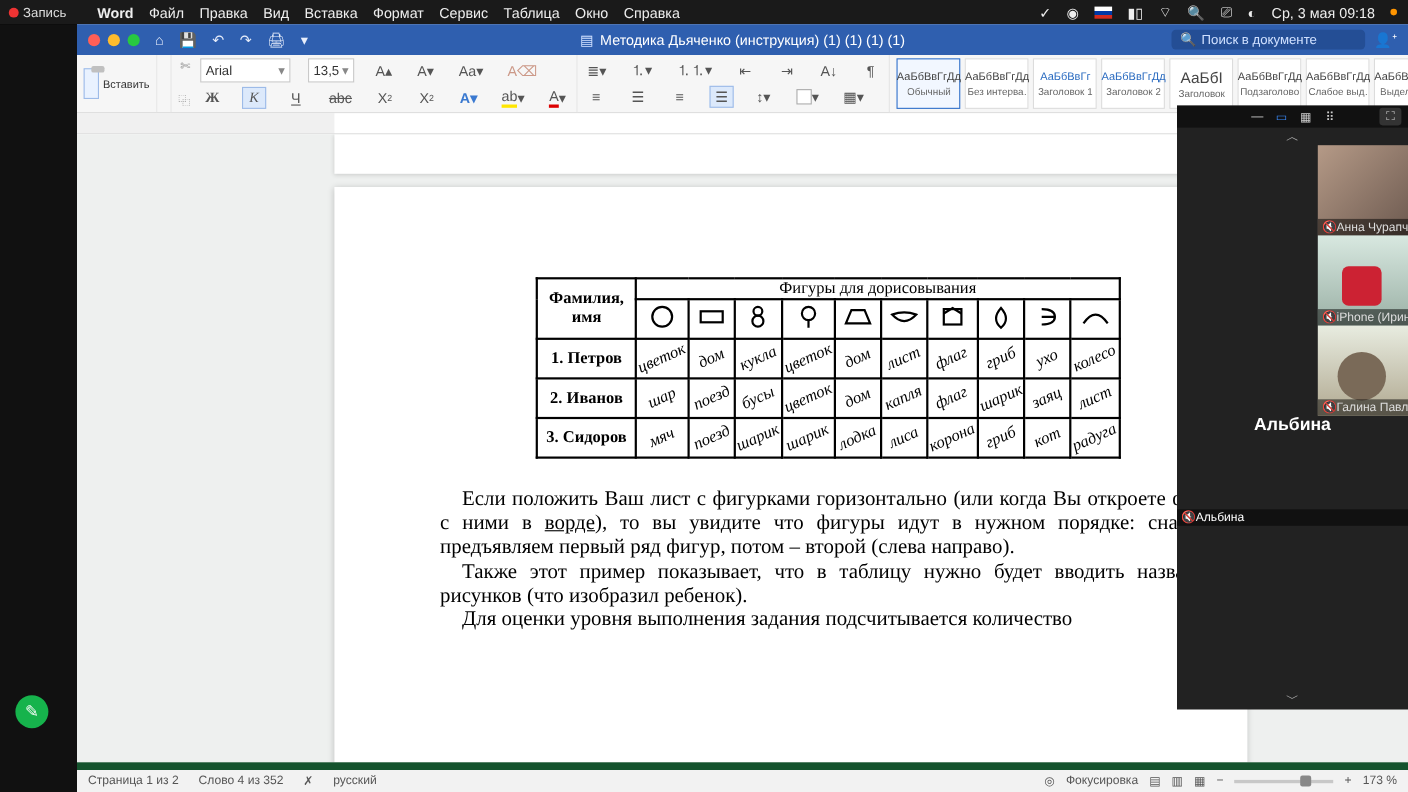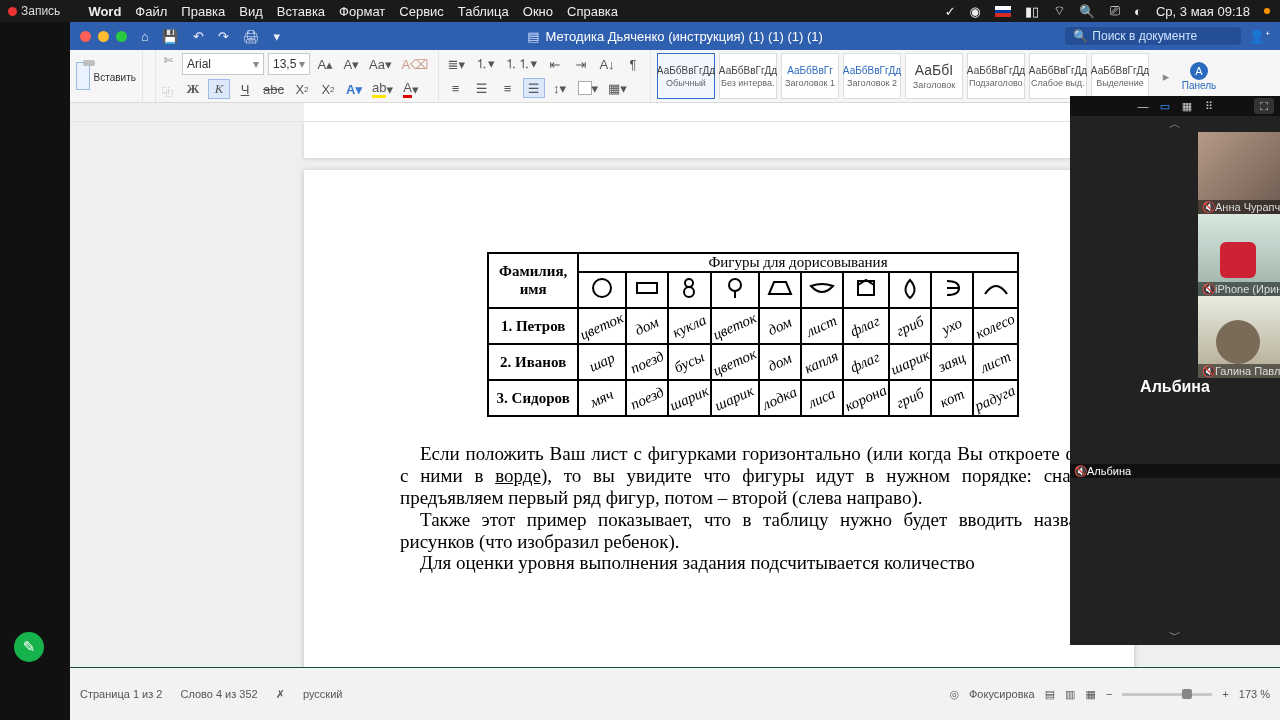--- a/index.html
+++ b/index.html
@@ -17,21 +17,21 @@
 .traffic{display:flex;gap:7px;padding-left:10px}
 .tl{width:11px;height:11px;border-radius:50%}
 .tl.r{background:#ff5f57}.tl.y{background:#febc2e}.tl.g{background:#28c840}
 .title-icons{display:flex;gap:14px;margin-left:14px;color:#e8eefb;font-size:13px}
 .title-text{position:absolute;left:50%;transform:translateX(-50%);display:flex;gap:6px;align-items:center}
 .title-search{margin-left:auto;display:flex;align-items:center;background:#244e95;border-radius:4px;padding:2px 8px;margin-right:8px;color:#cfe0ff;font-size:12px;width:160px}
 .share-ic{color:#fff;margin-right:10px}
 
 .ribbon{height:52px;background:#f6f6f6;border-bottom:1px solid #d9d9d9;display:flex;align-items:stretch;font-size:11px;color:#333}
 .rgrp{border-right:1px solid #e6e6e6;display:flex;flex-direction:column;justify-content:center;padding:0 6px;gap:4px}
-.rrow{display:flex;align-items:center;gap:4px}
+.rrow{display:flex;align-items:center;gap:16px}
 .paste-block{display:flex;flex-direction:row;align-items:center;justify-content:center;width:60px}
 .paste-ic{width:26px;height:26px;border:1px solid #9dbbe8;background:#e9f2ff;position:relative}
 .paste-ic:after{content:"";position:absolute;top:-3px;left:6px;width:12px;height:6px;background:#c0c0c0;border-radius:2px}
 .ribbtn{border:1px solid transparent;padding:0 2px;min-width:16px;height:18px;display:flex;align-items:center;justify-content:center;color:#555;font-size:13px;cursor:default}
 .sel{border:1px solid #c9c9c9;background:#fff;height:20px;font-size:12px;padding:0 4px;display:flex;align-items:center}
 .font-sel{width:72px}.size-sel{width:32px}
 .bbold{font-weight:700;font-family:'Times New Roman',serif}
 .iital{font-style:italic;font-family:'Times New Roman',serif}
 .uund{text-decoration:underline}
 .strike{text-decoration:line-through;text-transform:lowercase;}
@@ -58,21 +58,21 @@
 .hd2{font-weight:400;padding:4px}
 .shp{width:40px;height:34px}
 .row-name{font-weight:700;padding:6px 4px;text-align:left;padding-left:6px}
 .cell{width:40px;height:34px;font-style:italic;font-size:12px;font-family:cursive}
 .cell span{display:inline-block;transform:rotate(-24deg);white-space:nowrap}
 .para{text-align:justify;margin:0}
 .indent{text-indent:20px}
 .uword{text-decoration:underline}
 .heading{font-weight:700;text-decoration:underline;margin-top:30px}
 
-.statusbar{position:absolute;left:70px;right:0;bottom:0;height:20px;background:#f2f2f2;border-top:1px solid #14532d;display:flex;align-items:center;font-size:11px;color:#555;padding:16px 10px;gap:18px}
+.statusbar{position:absolute;left:70px;right:0;bottom:0;height:20px;background:#f2f2f2;border-top:7px solid #14532d;display:flex;align-items:center;font-size:11px;color:#555;padding:0 10px;gap:18px}
 .statusbar .right{margin-left:auto;display:flex;align-items:center;gap:10px}
 .zoom-track{width:90px;height:3px;background:#c8c8c8;position:relative}
 .zoom-thumb{position:absolute;top:-4px;left:60px;width:10px;height:10px;background:#888;border-radius:2px}
 
 .zoom-panel{position:absolute;right:0;top:96px;width:210px;bottom:75px;background:#222;color:#ddd;font-size:12px}
 .zoom-top{height:20px;background:#111;display:flex;align-items:center;justify-content:flex-end;gap:8px;padding:0 6px}
 .z-ic{width:14px;height:14px;display:inline-flex;align-items:center;justify-content:center;color:#ccc;font-size:11px}
 .z-ic.blue{color:#3c8dff}
 .chev{height:16px;display:flex;align-items:center;justify-content:center;color:#aaa}
 .thumb{position:relative;width:82px;height:82px;background:#5a6a58;margin:0 0 0 auto;overflow:hidden}

